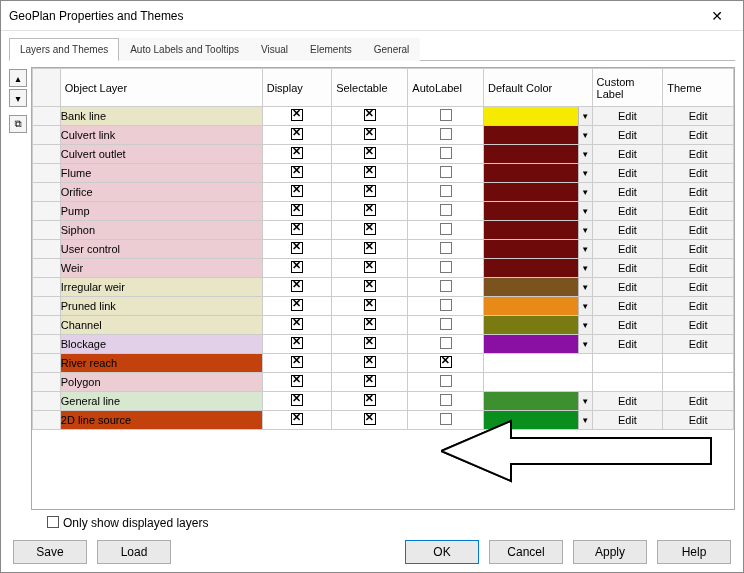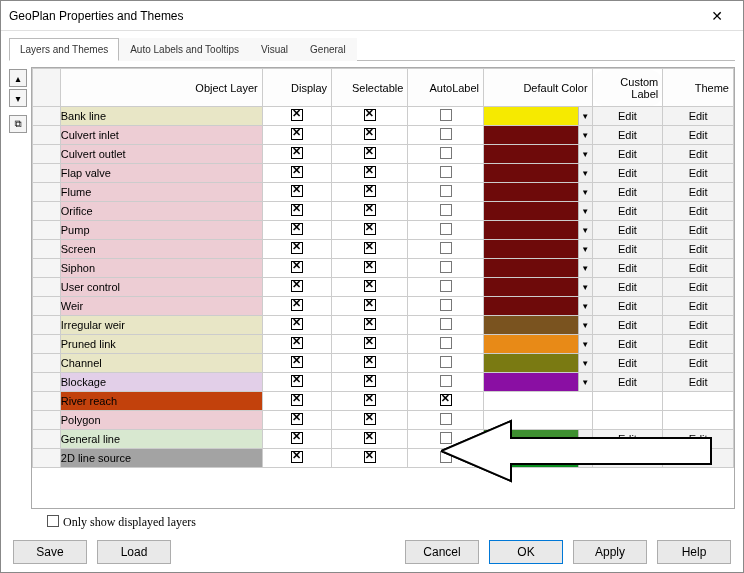--- a/index.html
+++ b/index.html
@@ -16,41 +16,41 @@
   .table-region { flex: 1; display: flex; gap: 4px; }
   .side-buttons { display: flex; flex-direction: column; gap: 2px; padding-top: 2px; }
   .sqbtn { width: 18px; height: 18px; border: 1px solid #999; background: #f5f5f5; display: flex; align-items: center; justify-content: center; font-size: 10px; cursor: pointer; }
   .grid-wrapper { flex: 1; border: 1px solid #aaa; overflow: hidden; position: relative; background: #fff; }
   .grid-scroll { height: 100%; overflow: auto; }
   .grid-scroll::-webkit-scrollbar { width: 16px; }
   .grid-scroll::-webkit-scrollbar-track { background: #f0f0f0; border-left: 1px solid #ddd; }
   .grid-scroll::-webkit-scrollbar-thumb { background: #cfcfcf; border: 1px solid #aaa; }
   table.grid { border-collapse: collapse; width: 100%; }
   table.grid th, table.grid td { border: 1px solid #ccc; font-size: 11px; padding: 0; height: 19px; }
-  table.grid th { background: #fdfdfd; font-weight: normal; text-align: right; height: 38px; padding: 2px 4px; }
+  table.grid th { background: #fdfdfd; font-weight: normal; text-align: left; height: 38px; padding: 2px 4px; }
   table.grid th.rowhead, table.grid td.rowhead { width: 22px; background: #f5f5f5; }
   .col-obj { width: 160px; }
   .col-disp { width: 55px; }
   .col-sel { width: 60px; }
   .col-auto { width: 60px; }
   .col-color { width: 86px; }
   .col-custom { width: 56px; border-radius: 16px; }
   .col-theme { width: 56px; }
   td.obj-cell { padding-left: 8px; text-align: left; }
   .cbx { width: 12px; height: 12px; border: 1.5px solid #000; display: inline-block; position: relative; background: #fff; }
   .cbx.checked::before { content: "✕"; position: absolute; top: -3px; left: 0; font-size: 11px; font-weight: bold; }
   .cbx.autolabel { border: 1px solid #777; }
   .cbx.autolabel.checked { border: 1.5px solid #000; }
   .center { text-align: center; }
   .color-cell { padding: 0; position: relative; }
   .color-swatch { display: flex; align-items: stretch; height: 100%; }
   .color-swatch .swatch { flex: 1; }
   .color-swatch .drop { width: 14px; background: #f0f0f0; border-left: 1px solid #bbb; display: flex; align-items: center; justify-content: center; font-size: 8px; cursor: pointer; }
   .editbtn { display: block; width: 100%; height: 100%; background: #f3f3f3; border: none; font-size: 11px; cursor: pointer; }
-  .bottom-check { padding: 6px 0 6px 38px; display: flex; align-items: flex-start; gap: 4px; font-family: Liberation Serif, serif; }
+  .bottom-check { padding: 6px 0 6px 38px; display: flex; align-items: flex-start; gap: 4px; }
   .bottom-check .box { width: 12px; height: 12px; border: 1px solid #555; background: #fff; }
   .button-bar { display: flex; gap: 10px; padding: 4px 4px 0 4px; align-items: flex-end; }
   .button-bar .spacer { flex: 1; }
   .btn { width: 74px; height: 24px; border: 1px solid #adadad; background: #e9e9e9; font-size: 12px; cursor: pointer; }
   .btn.ok { border: 1px solid #0078d7; }
   
   .cursor-arrow { position: absolute; left: 440px; top: 415px; pointer-events: none; z-index: 10; }
   .cursor-arrow svg { filter: drop-shadow(0 0 0 #000); }
 </style>
 </head>
@@ -61,20 +61,21 @@
     <span class="title">GeoPlan Properties and Themes</span>
     <div class="close">
         <span>✕</span>
       </div>
   </div>
   <div class="client">
     <div class="tabs" id="tabs">
         <div class="tab selected">Layers and Themes</div>
         <div class="tab">Auto Labels and Tooltips</div>
         <div class="tab">Visual</div>
+        <div class="tab">Elements</div>
         <div class="tab">General</div>
       </div>
     <div class="body-area">
       <div class="table-region">
         <div class="side-buttons">
           <div class="sqbtn">
               <span>▴</span>
             </div>
           <div class="sqbtn">
               <span>▾</span>
@@ -114,21 +115,21 @@
                     </td>
                     <td>
                       <button class="editbtn">Edit</button>
                     </td>
                     <td>
                       <button class="editbtn">Edit</button>
                     </td>
                   </tr>
                   <tr>
                     <td class="rowhead"></td>
-                    <td class="obj-cell" style="background: rgb(237, 205, 212);">Culvert inlet</td>
+                    <td class="obj-cell" style="background: rgb(237, 205, 212);">Culvert link</td>
                     <td class="center"><span class="cbx checked"></span></td>
                     <td class="center"><span class="cbx checked"></span></td>
                     <td class="center"><span class="cbx autolabel"></span></td>
                     <td class="color-cell">
                       <div class="color-swatch">
                         <div class="swatch" style="background: rgb(110, 10, 10);"></div>
                         <div class="drop">▼</div>
                       </div>
                     </td>
                     <td>
@@ -152,39 +153,20 @@
                     </td>
                     <td>
                       <button class="editbtn">Edit</button>
                     </td>
                     <td>
                       <button class="editbtn">Edit</button>
                     </td>
                   </tr>
                   <tr>
                     <td class="rowhead"></td>
-                    <td class="obj-cell" style="background: rgb(237, 205, 212);">Flap valve</td>
-                    <td class="center"><span class="cbx checked"></span></td>
-                    <td class="center"><span class="cbx checked"></span></td>
-                    <td class="center"><span class="cbx autolabel"></span></td>
-                    <td class="color-cell">
-                      <div class="color-swatch">
-                        <div class="swatch" style="background: rgb(110, 10, 10);"></div>
-                        <div class="drop">▼</div>
-                      </div>
-                    </td>
-                    <td>
-                      <button class="editbtn">Edit</button>
-                    </td>
-                    <td>
-                      <button class="editbtn">Edit</button>
-                    </td>
-                  </tr>
-                  <tr>
-                    <td class="rowhead"></td>
                     <td class="obj-cell" style="background: rgb(237, 205, 212);">Flume</td>
                     <td class="center"><span class="cbx checked"></span></td>
                     <td class="center"><span class="cbx checked"></span></td>
                     <td class="center"><span class="cbx autolabel"></span></td>
                     <td class="color-cell">
                       <div class="color-swatch">
                         <div class="swatch" style="background: rgb(110, 10, 10);"></div>
                         <div class="drop">▼</div>
                       </div>
                     </td>
@@ -210,39 +192,20 @@
                     <td>
                       <button class="editbtn">Edit</button>
                     </td>
                     <td>
                       <button class="editbtn">Edit</button>
                     </td>
                   </tr>
                   <tr>
                     <td class="rowhead"></td>
                     <td class="obj-cell" style="background: rgb(237, 205, 212);">Pump</td>
-                    <td class="center"><span class="cbx checked"></span></td>
-                    <td class="center"><span class="cbx checked"></span></td>
-                    <td class="center"><span class="cbx autolabel"></span></td>
-                    <td class="color-cell">
-                      <div class="color-swatch">
-                        <div class="swatch" style="background: rgb(110, 10, 10);"></div>
-                        <div class="drop">▼</div>
-                      </div>
-                    </td>
-                    <td>
-                      <button class="editbtn">Edit</button>
-                    </td>
-                    <td>
-                      <button class="editbtn">Edit</button>
-                    </td>
-                  </tr>
-                  <tr>
-                    <td class="rowhead"></td>
-                    <td class="obj-cell" style="background: rgb(237, 205, 212);">Screen</td>
                     <td class="center"><span class="cbx checked"></span></td>
                     <td class="center"><span class="cbx checked"></span></td>
                     <td class="center"><span class="cbx autolabel"></span></td>
                     <td class="color-cell">
                       <div class="color-swatch">
                         <div class="swatch" style="background: rgb(110, 10, 10);"></div>
                         <div class="drop">▼</div>
                       </div>
                     </td>
                     <td>
@@ -419,21 +382,21 @@
                     </td>
                     <td>
                       <button class="editbtn">Edit</button>
                     </td>
                     <td>
                       <button class="editbtn">Edit</button>
                     </td>
                   </tr>
                   <tr>
                     <td class="rowhead"></td>
-                    <td class="obj-cell" style="background: #a3a3a3;">2D line source</td>
+                    <td class="obj-cell" style="background: #c2410c;">2D line source</td>
                     <td class="center"><span class="cbx checked"></span></td>
                     <td class="center"><span class="cbx checked"></span></td>
                     <td class="center"><span class="cbx autolabel"></span></td>
                     <td class="color-cell">
                       <div class="color-swatch">
                         <div class="swatch" style="background: rgb(10, 143, 31);"></div>
                         <div class="drop">▼</div>
                       </div>
                     </td>
                     <td>
@@ -449,22 +412,22 @@
         </div>
       </div>
       <div class="bottom-check">
         <span class="box"></span>
         <span>Only show displayed layers</span>
       </div>
       <div class="button-bar">
         <button class="btn">Save</button>
         <button class="btn">Load</button>
         <div class="spacer"></div>
+        <button class="btn ok">OK</button>
         <button class="btn">Cancel</button>
-        <button class="btn ok">OK</button>
         <button class="btn">Apply</button>
         <button class="btn">Help</button>
       </div>
     </div>
   </div>
 
   <div class="cursor-arrow">
     <svg width="280" height="70" viewBox="0 0 280 70">
       <polygon points="0,35 70,5 70,22 270,22 270,48 70,48 70,65" fill="#ffffff" stroke="#000" stroke-width="2"></polygon>
     </svg>

